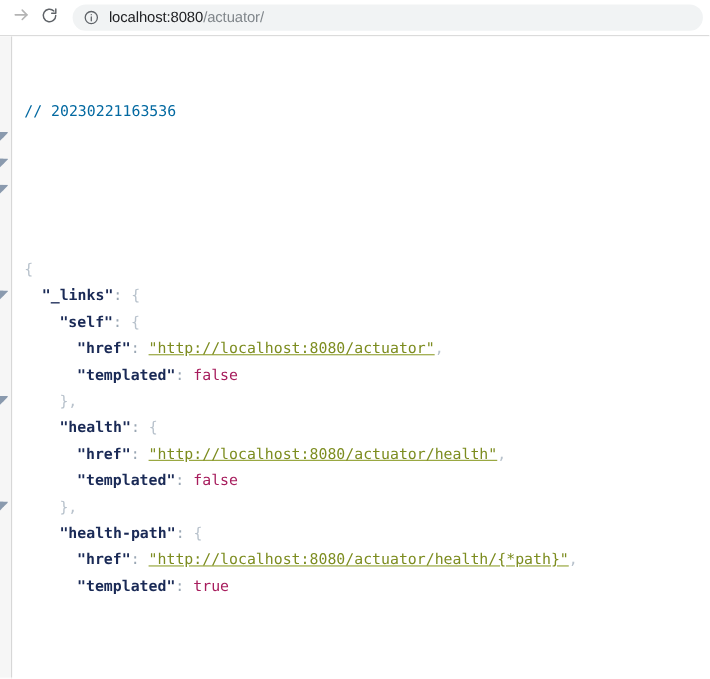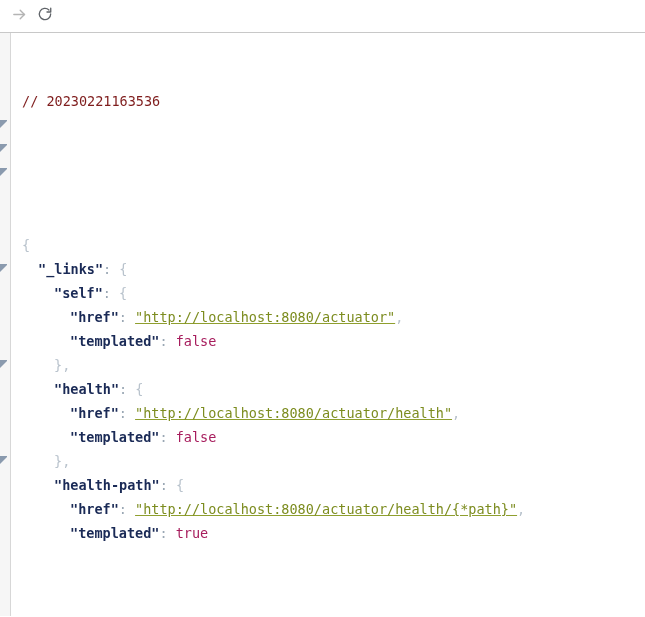--- a/index.html
+++ b/index.html
@@ -124,21 +124,21 @@
     color: #333333;
     padding-top: 8px;
     box-sizing: border-box;
     white-space: pre;
   }
   .line {
     height: 24px;
     padding-left: 10px;
     white-space: pre;
   }
-  .cmt   { color: #7f1d1d; }
+  .cmt   { color: #0369a1; }
   .key   { color: #1a2a56; font-weight: bold; }
   .punc  { color: #b8c2cc; }
   .colon { color: #9aa7b4; }
   .bool  { color: #a71d5d; }
   .link  {
     color: #7c8c1f;
     text-decoration: underline;
     text-decoration-color: #8f9f2e;
     cursor: pointer;
   }
@@ -167,20 +167,30 @@
 
   <div class="nav-btn reload">
     <span>
       <svg width="16" height="16" viewBox="0 0 24 24" fill="none" stroke-width="2" stroke-linecap="round" stroke-linejoin="round">
         <path d="M20.5 12a8.5 8.5 0 1 1-2.6-6.1"></path>
         <polyline points="20.6 3.4 20.6 9 15 9"></polyline>
       </svg>
     </span>
   </div>
 
+  <div class="omnibox">
+    <span class="site-info-icon">
+      <svg width="14" height="14" viewBox="0 0 24 24" fill="none" stroke="#5f6368" stroke-width="2">
+        <circle cx="12" cy="12" r="9.5"></circle>
+        <line x1="12" y1="11" x2="12" y2="17" stroke-linecap="round"></line>
+        <circle cx="12" cy="7.4" r="1.05" fill="#5f6368" stroke="none"></circle>
+      </svg>
+    </span>
+    <span class="url-text"><span class="url-host">localhost:8080</span><span class="url-path">/actuator/</span></span>
+  </div>
 </div>
 <div class="toolbar-sep"></div>
 
 <div class="viewer">
   <div class="gutter" id="gutter">
       <div class="fold" style="top: 87px;"></div>
       <div class="fold" style="top: 111px;"></div>
       <div class="fold" style="top: 135px;"></div>
       <div class="fold" style="top: 231px;"></div>
       <div class="fold" style="top: 327px;"></div>

